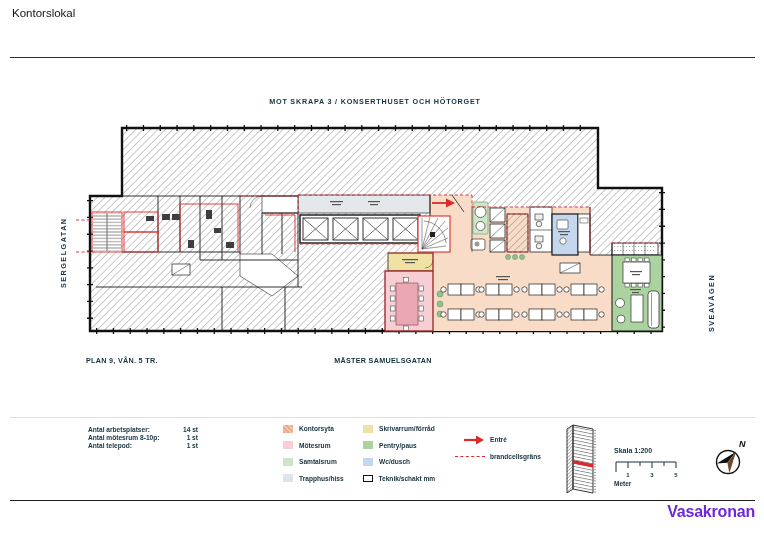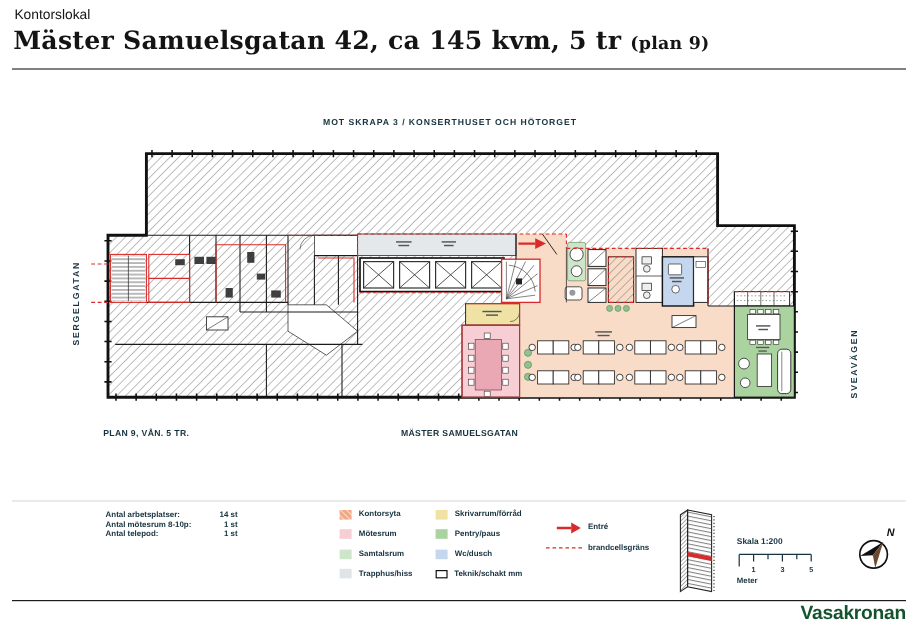--- a/index.html
+++ b/index.html
@@ -27,29 +27,28 @@
   .sw-trapphus{background:#DFE4E8;}
   .sw-skrivarrum{background:#EFE2A4;}
   .sw-pentry{background:#ABD3A0;}
   .sw-wc{background:#C4D7EE;}
   .sw-teknik{background:#fff;border:1.3px solid #111;width:7.5px;height:5.5px;}
   .entry-label{position:absolute;color:#16323E;font-size:6.6px;font-weight:700;}
   .fire-dash{position:absolute;left:455px;top:456px;width:30px;height:0;border-top:1.7px dashed #D92B2B;}
   svg.abs{position:absolute;}
   .footer-rule{position:absolute;left:10px;top:500px;width:745px;height:1.4px;background:#1d1d1d;}
   .footer-info{position:absolute;left:12px;top:507px;font-size:7.6px;color:#141414;letter-spacing:.1px;}
-  .brand{position:absolute;right:9px;top:503px;font-size:16px;font-weight:700;color:#14532d;letter-spacing:-.2px;}
+  .brand{position:absolute;right:9px;top:503px;font-size:16px;font-weight:700;color:#6d28d9;letter-spacing:-.2px;}
 </style>
 </head>
 <body>
 
 <div class="page">
 
   <div class="category">Kontorslokal</div>
-  <div class="title"><span>Mäster Samuelsgatan 42, ca 145 kvm, 5 tr</span> <span class="suffix">(plan 9)</span></div>
   <div class="header-rule"></div>
 
   <svg class="plan" width="720" height="287" viewBox="40 88 720 287">
     <defs>
       <pattern id="hatch" width="5.2" height="5.2" patternUnits="userSpaceOnUse" patternTransform="rotate(45)">
         <line x1="0" y1="0" x2="0" y2="5.2" stroke="#6e6e6e" stroke-width="0.75"></line>
       </pattern>
       <pattern id="treads" width="4.2" height="3.2" patternUnits="userSpaceOnUse">
         <path d="M0,1.6 H4.2" stroke="#3a3a3a" stroke-width="0.55"></path>
       </pattern>

